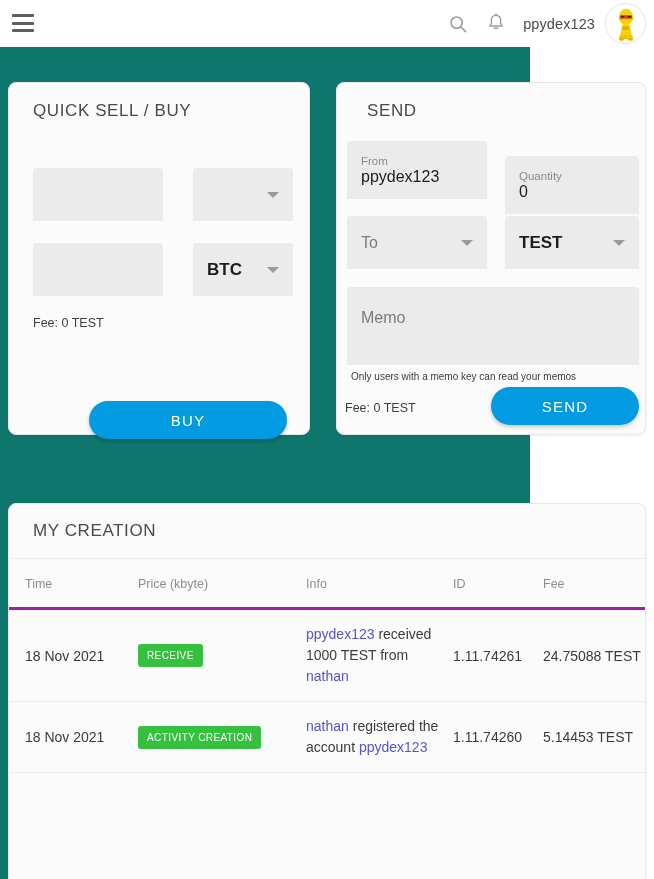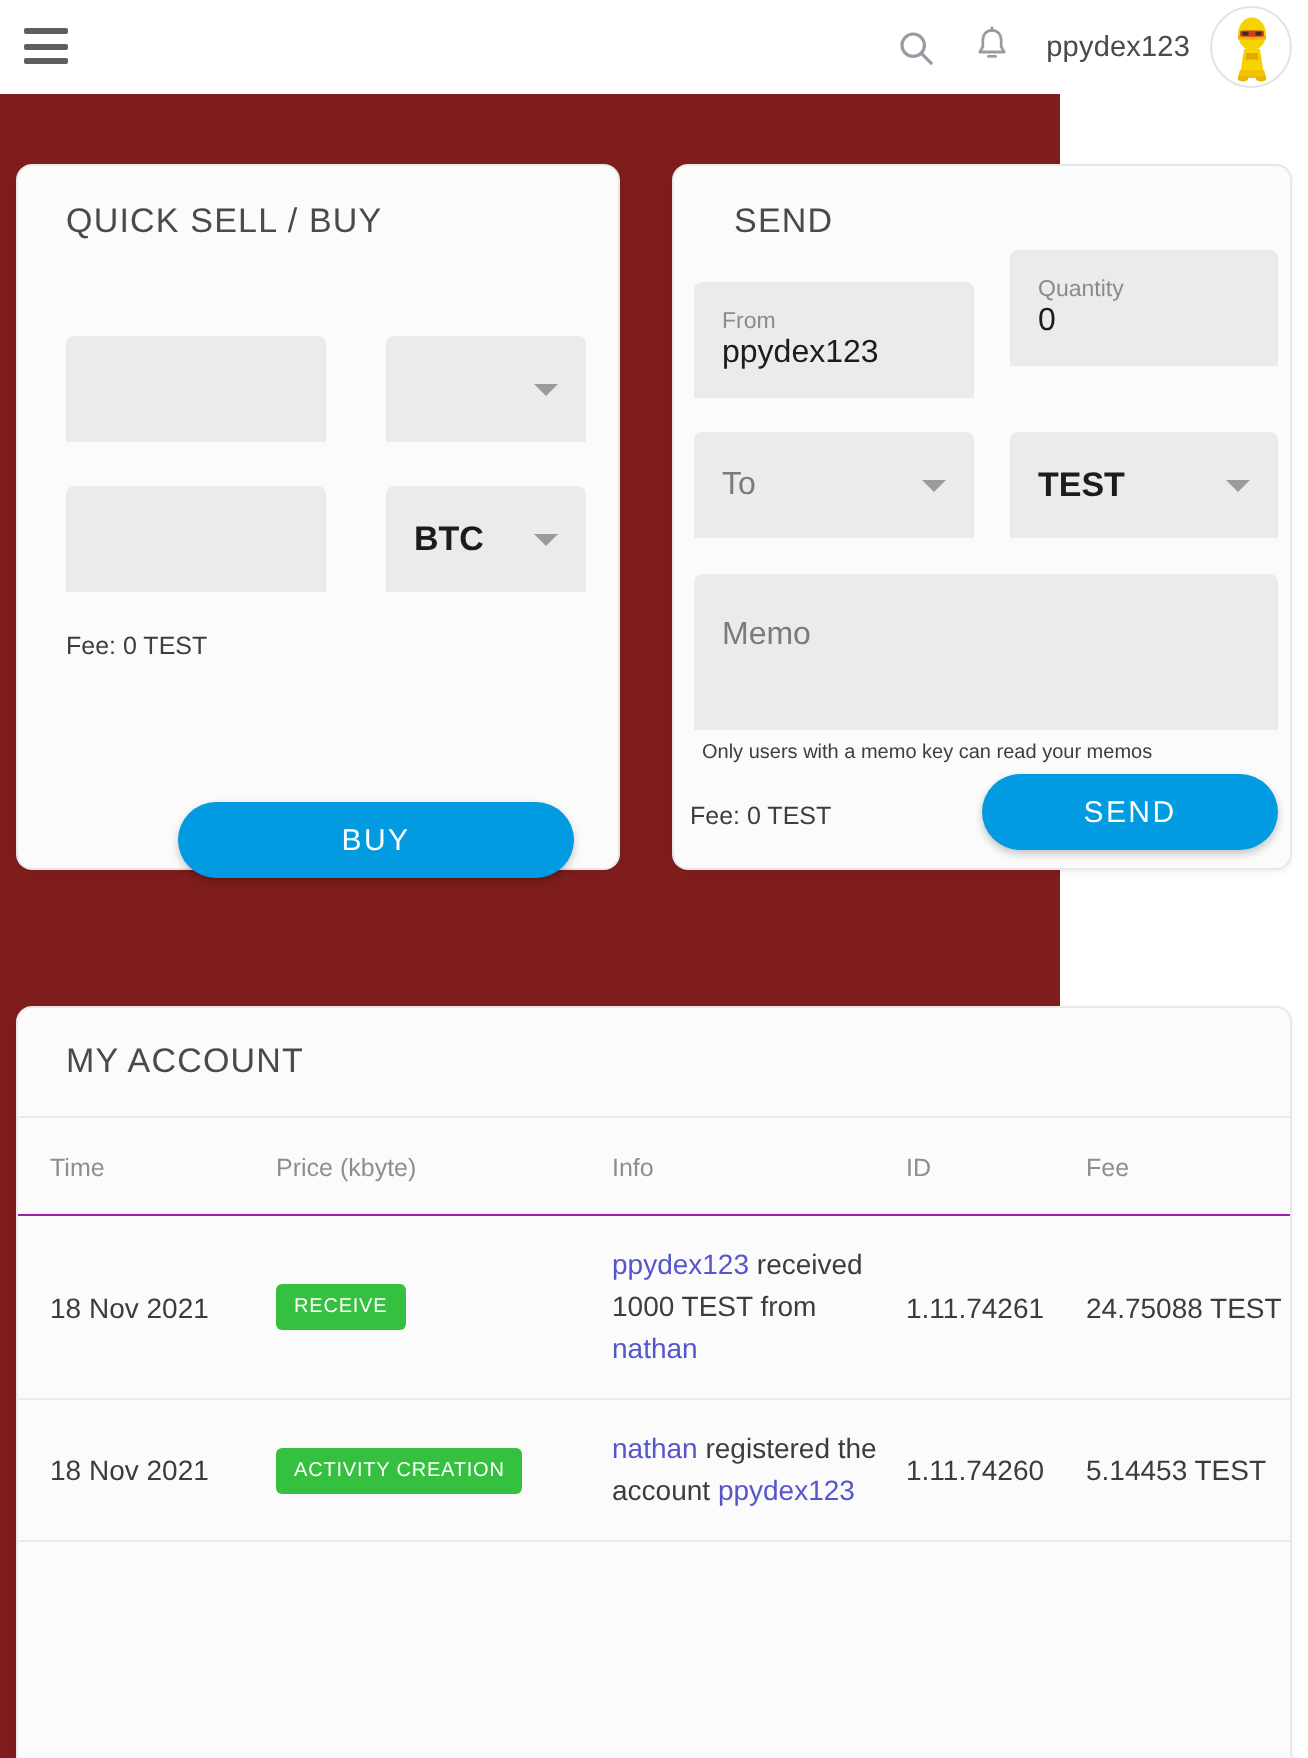--- a/index.html
+++ b/index.html
@@ -60,21 +60,21 @@
     cursor: pointer;
     flex: none;
   }
   .avatar svg { display:block; }
 
   
   .page {
     position: absolute;
     top: 47px; left: 0;
     width: 530px; height: 832px;
-    background: #7f1d1d;
+    background: #0f766e;
   }
 
   
   .card {
     position: absolute;
     background: #fbfbfb;
     border: 1px solid #e8e8e8;
     border-radius: 8px;
     box-shadow: 0 1px 3px rgba(0,0,0,0.07);
   }
@@ -165,21 +165,21 @@
     justify-content: center;
   }
   .field-stack .field-inner {
     flex-direction: column;
     align-items: flex-start;
     justify-content: center;
     gap: 1px;
   }
 
   #sd-from { left: 10px;  top: 58px;  width: 140px; height: 58px; }
-  #sd-qty  { left: 168px; top: 42px;  width: 134px; height: 58px; }
+  #sd-qty  { left: 168px; top: 73px;  width: 134px; height: 58px; }
   #sd-to   { left: 10px;  top: 133px; width: 140px; height: 53px; }
   #sd-asset{ left: 168px; top: 133px; width: 134px; height: 53px; }
   #sd-asset .field-value { font-size: 17px; font-weight: 700; }
 
   #sd-memo {
     left: 10px; top: 204px;
     width: 292px; height: 78px;
     align-items: flex-start;
   }
   #sd-memo .field-inner {
@@ -214,21 +214,21 @@
     align-items: center;
     padding-left: 24px;
   }
   .table { width: 100%; border-collapse: collapse; table-layout: fixed; }
   .table th {
     font-weight: 400;
     font-size: 12.5px;
     color: #8e8e8e;
     text-align: left;
     padding: 18px 0 16px 0;
-    border-bottom: 1px solid #a21caf;
+    border-bottom: 3px solid #a21caf;
   }
   .table td {
     font-size: 14px;
     color: #3c3c3c;
     text-align: left;
     padding: 14px 0;
     border-bottom: 1px solid #ececec;
     vertical-align: middle;
   }
   .c-time { width: 129px; padding-left: 16px !important; }
@@ -380,21 +380,21 @@
     <div class="memo-hint">Only users with a memo key can read your memos</div>
 
     <div class="fee-text" id="sd-fee">Fee: 0 TEST</div>
 
     <button class="pill-btn" id="btn-send">SEND</button>
   </div>
 
   <div class="card" id="card-activity">
 
     <div class="activity-head">
-      <span class="card-title">MY ACCOUNT</span>
+      <span class="card-title">MY CREATION</span>
     </div>
 
     <table class="table">
       <thead>
         <tr>
           <th class="c-time">Time</th>
           <th class="c-price">Price (kbyte)</th>
           <th class="c-info">Info</th>
           <th class="c-id">ID</th>
           <th class="c-fee">Fee</th>

